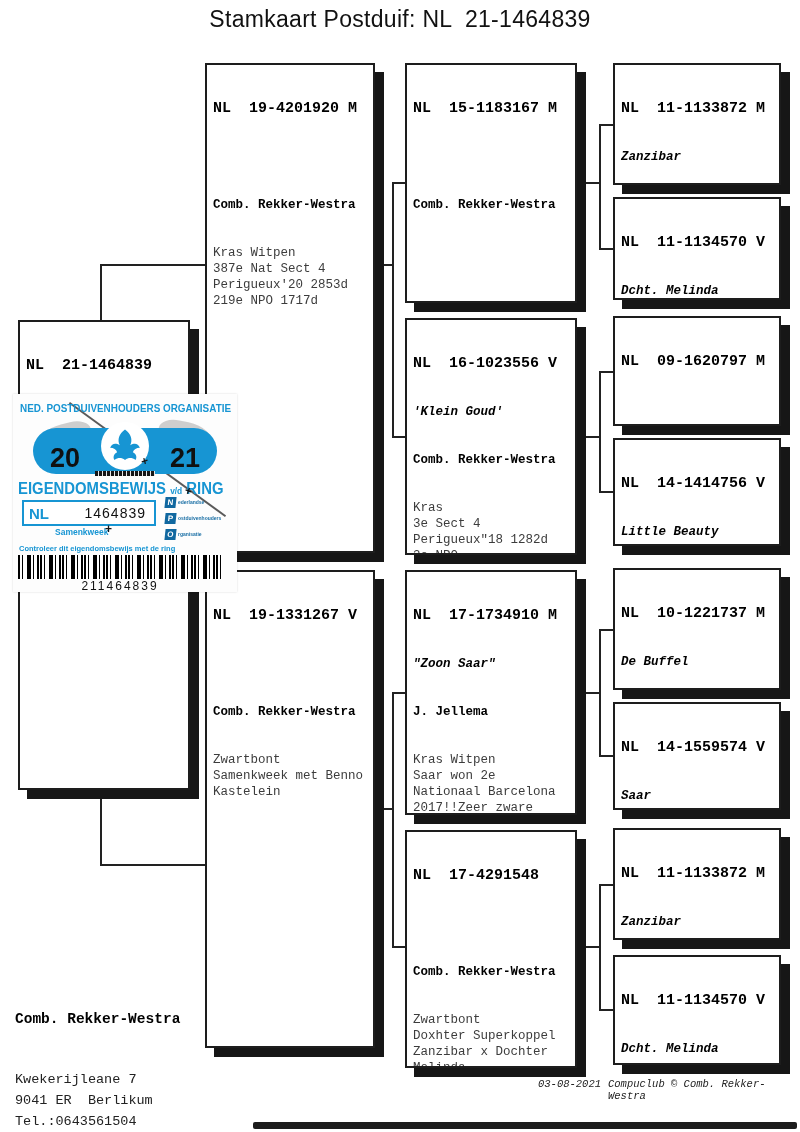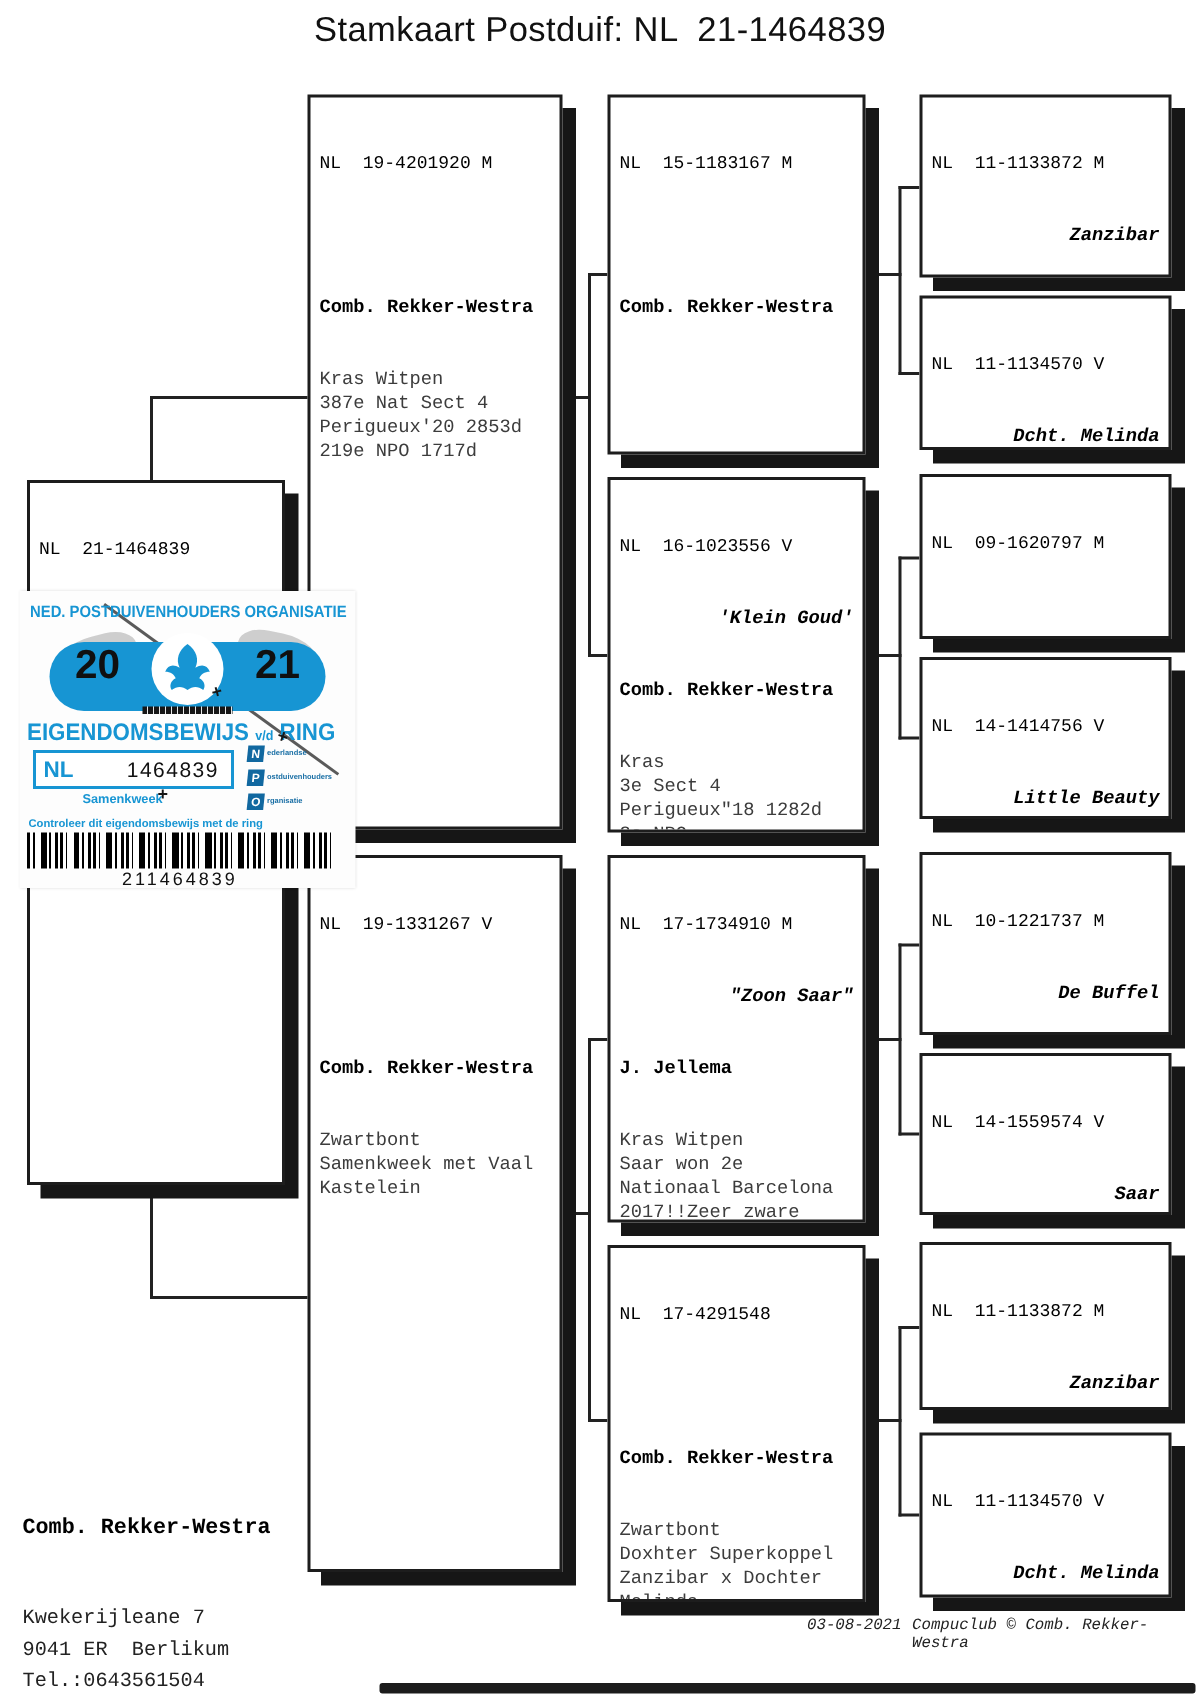--- a/index.html
+++ b/index.html
@@ -8,36 +8,36 @@
 
   .page-title{position:absolute;left:0;top:6px;width:800px;text-align:center;
       font-size:23px;color:#111;letter-spacing:.3px;white-space:pre;}
 
   
   .pbox{position:absolute;background:#fff;border:2px solid #1d1d1d;
       box-shadow:9px 9px 0 #161616;box-sizing:border-box;
       padding:4px 6px;z-index:2;overflow:hidden;
       font-family:"Liberation Mono",monospace;font-size:12.5px;line-height:16px;
       white-space:pre;}
-  .pbox .ring{font-size:12px;font-weight:400;color:#000;}
-  .pbox .nick{font-weight:700;font-style:italic;color:#000;min-height:16px;text-align:right;}
+  .pbox .ring{font-size:15px;font-weight:700;color:#000;}
+  .pbox .nick{font-weight:700;font-style:italic;color:#000;min-height:16px;}
   .pbox .owner{font-weight:700;color:#000;}
   .pbox .line{color:#3c3c3c;font-family:Liberation Mono, monospace;}
 
   .cline{position:absolute;background:#222;z-index:1;}
 
   
   .sticker{position:absolute;left:13px;top:394px;width:224px;height:198px;
       background:#fdfdfd;z-index:6;box-shadow:0 0 2px rgba(0,0,0,.15);}
   .st-org{position:absolute;left:7px;top:8px;font-size:11px;font-weight:700;
       color:#1795d3;transform:scaleX(.9);transform-origin:left;white-space:pre;}
   .st-wing{position:absolute;width:56px;height:34px;background:#c6c6c6;
       border-radius:60% 40% 30% 60%;opacity:.85;}
   .st-pill{position:absolute;left:20px;top:34px;width:184px;height:46px;
-      background:#1795d3;border-radius:23px;display:flex;align-items:flex-start;
+      background:#1795d3;border-radius:23px;display:flex;align-items:flex-end;
       justify-content:space-between;padding:0 17px;box-sizing:border-box;}
   .st-year{font-size:27px;font-weight:700;color:#101010;}
   .st-emblem{position:absolute;left:88px;top:28px;width:48px;height:48px;
       background:#fff;border-radius:50%;display:flex;align-items:center;
       justify-content:center;}
   .st-band{position:absolute;left:82px;top:77px;width:60px;height:5px;
       background:repeating-linear-gradient(90deg,#161616 0 3px,#e8e8e8 3px 4px);}
   .st-title{position:absolute;left:5px;top:86px;font-weight:700;color:#1795d3;
       transform:scaleX(.93);transform-origin:left;white-space:pre;font-size:16px;}
   .st-title .vd{font-size:9px;font-weight:700;}
@@ -95,21 +95,21 @@
 <div class="pbox" style="left:205px;top:63px;width:170px;height:490px">
   <div class="ring">NL  19-4201920 M</div>
   <div class="nick"></div>
   <div class="owner">Comb. Rekker-Westra</div>
   <div class="lines"><div class="line">Kras Witpen</div><div class="line">387e Nat Sect 4</div><div class="line">Perigueux'20 2853d</div><div class="line">219e NPO 1717d</div></div>
 </div>
 <div class="pbox" style="left:205px;top:570px;width:170px;height:478px">
   <div class="ring">NL  19-1331267 V</div>
   <div class="nick"></div>
   <div class="owner">Comb. Rekker-Westra</div>
-  <div class="lines"><div class="line">Zwartbont</div><div class="line">Samenkweek met Vaal</div><div class="line">Kastelein</div></div>
+  <div class="lines"><div class="line">Zwartbont</div><div class="line">Samenkweek met Benno</div><div class="line">Kastelein</div></div>
 </div>
 
 <div class="pbox" style="left:405px;top:63px;width:172px;height:240px">
   <div class="ring">NL  15-1183167 M</div>
   <div class="nick"></div>
   <div class="owner">Comb. Rekker-Westra</div>
 </div>
 <div class="pbox" style="left:405px;top:318px;width:172px;height:237px">
   <div class="ring">NL  16-1023556 V</div>
   <div class="nick">'Klein Goud'</div>

